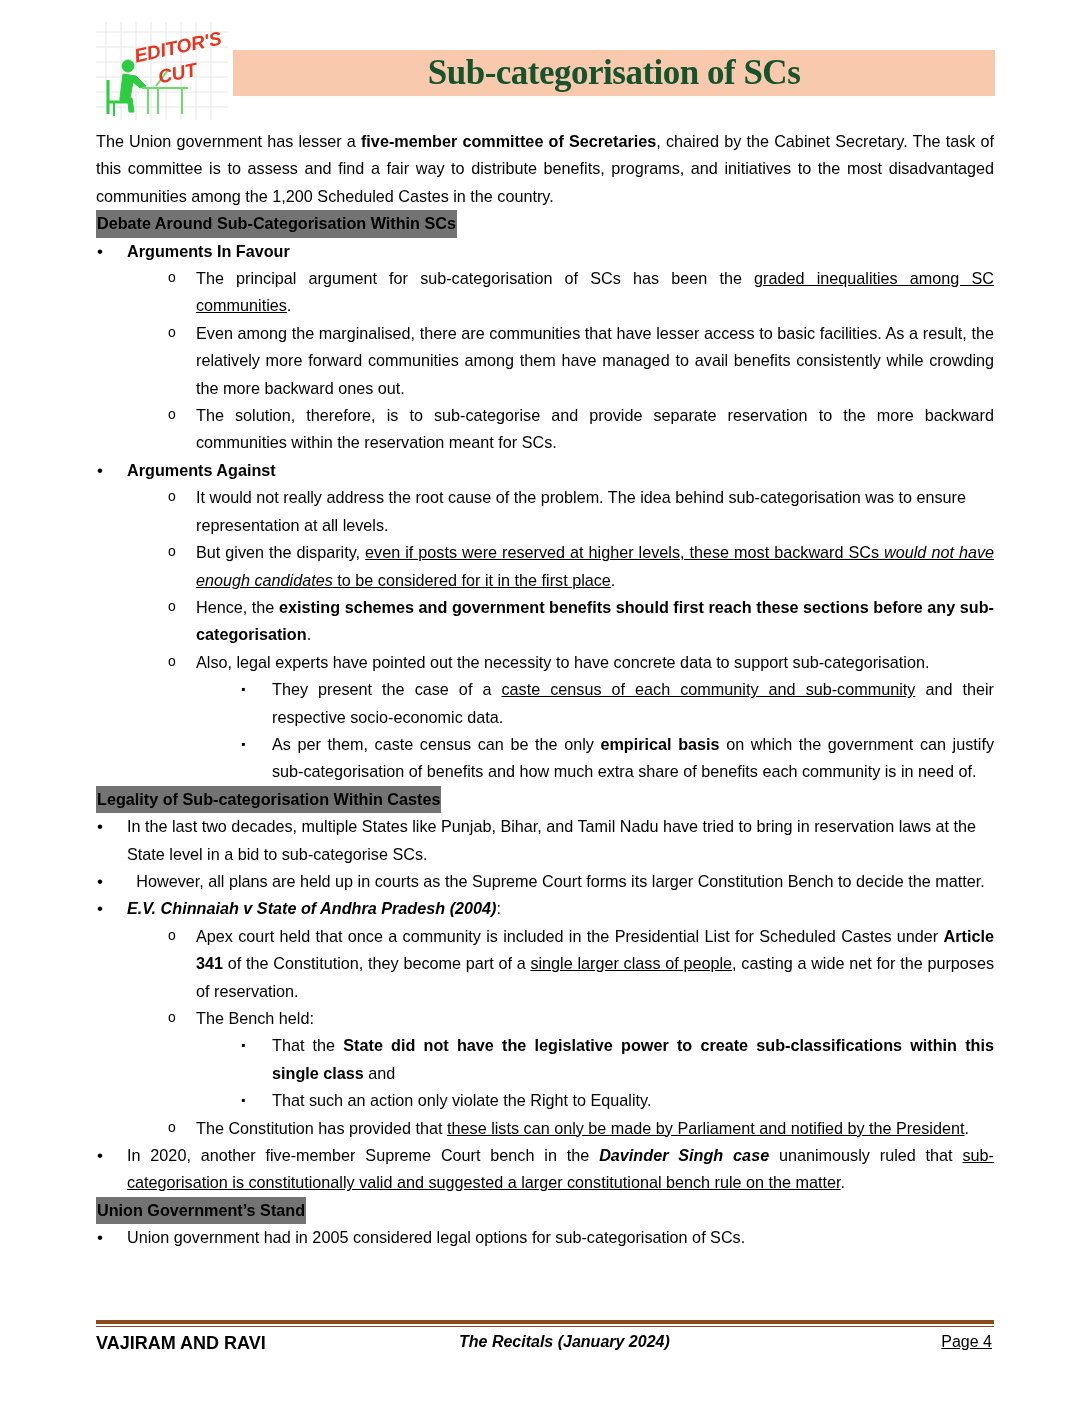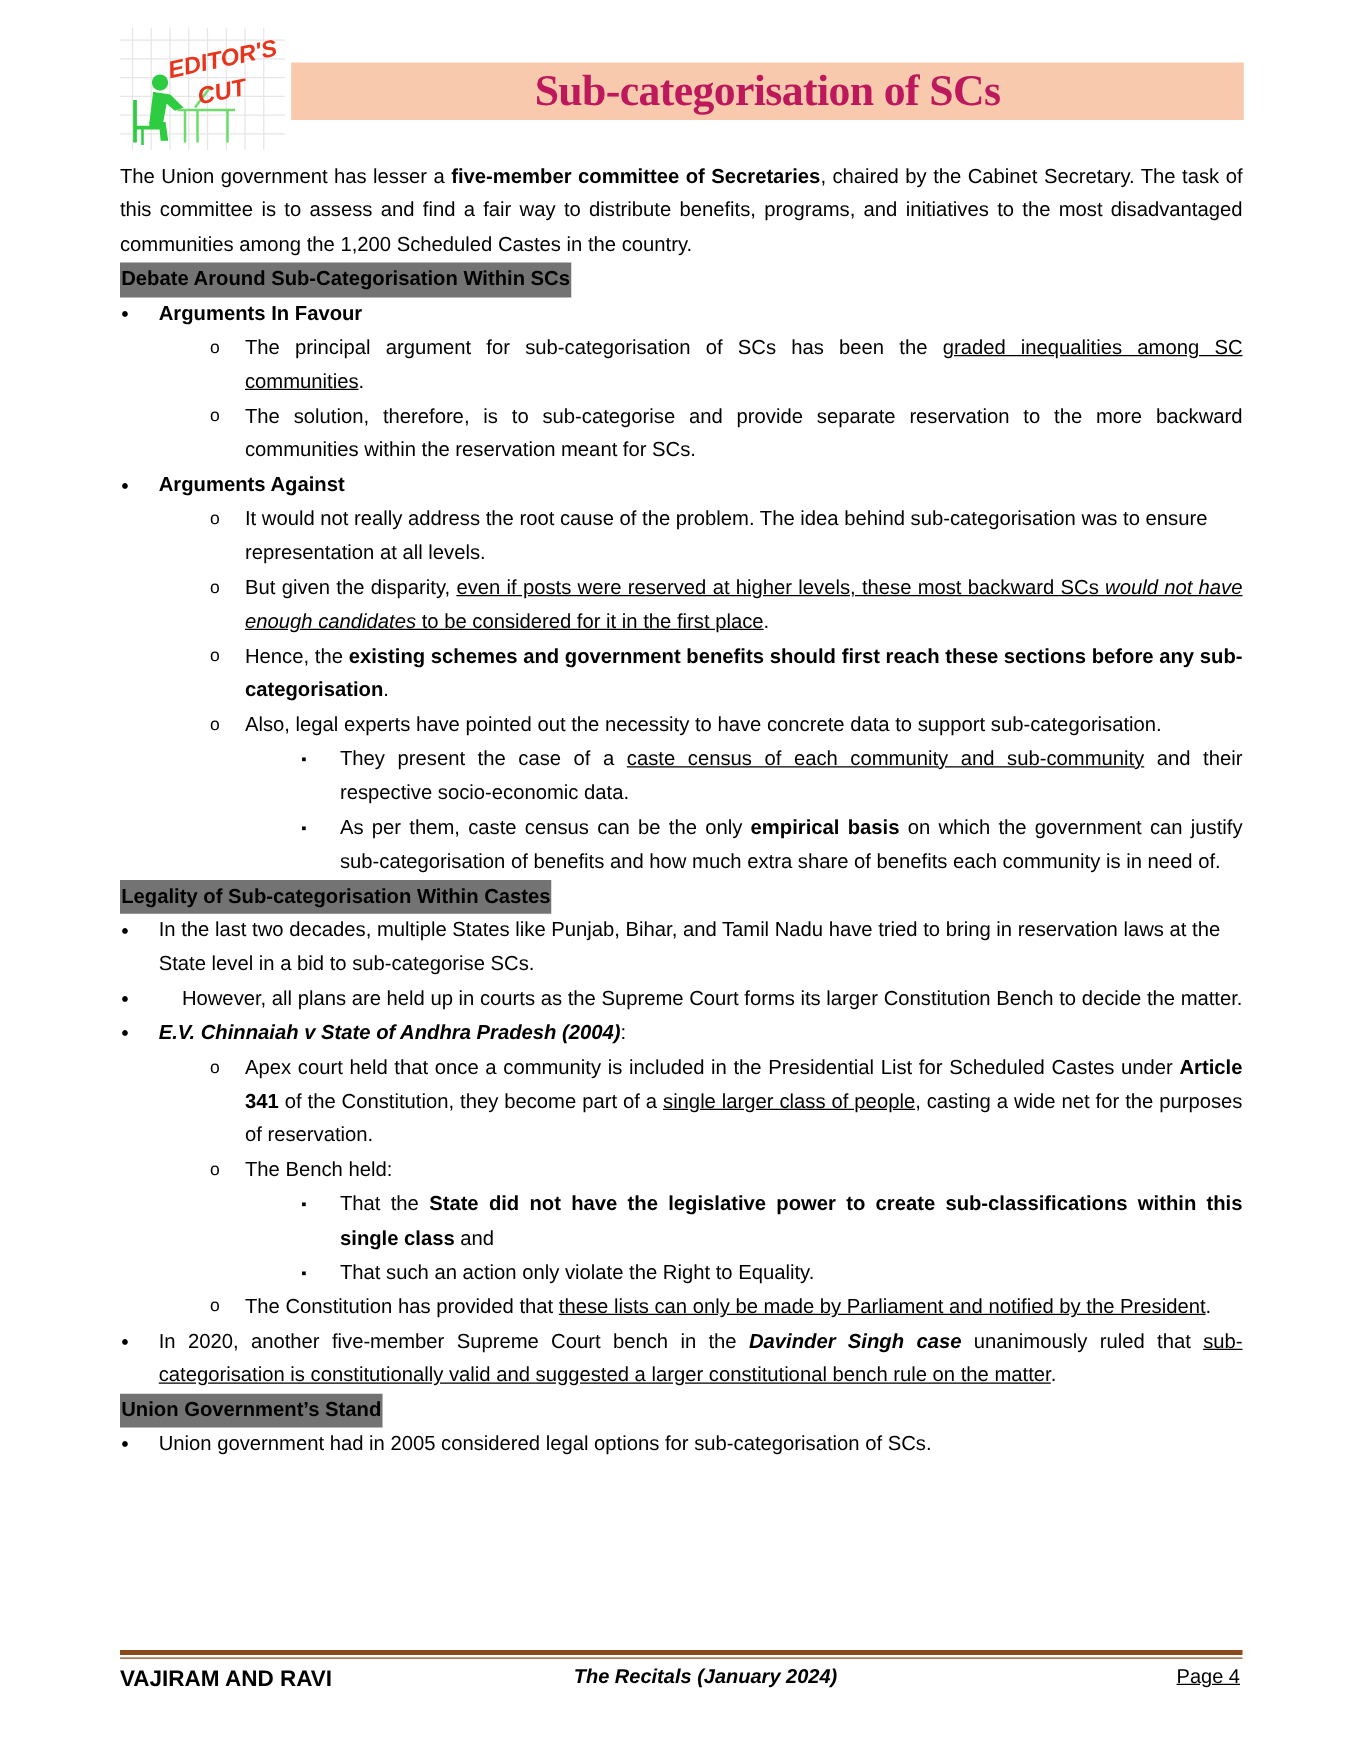--- a/index.html
+++ b/index.html
@@ -2,21 +2,21 @@
 <html><head>
 <meta charset="utf-8">
 <style>
   html, body { margin: 0; padding: 0; background: #ffffff; }
   body { width: 1089px; height: 1409px; position: relative; overflow: hidden;
          font-family: "Liberation Sans", sans-serif; color: #000; }
   .logo { position: absolute; left: 96px; top: 22px; width: 132px; height: 98px; }
   .title-bar { position: absolute; left: 233px; top: 50px; width: 762px; height: 46px;
                background: #f8c9ac; display: flex; align-items: center; justify-content: center; }
   .title-bar h1 { margin: 0; font-family: "Liberation Serif", serif; font-weight: bold;
-                  font-size: 35px; letter-spacing: -0.5px; color: #be185d; }
+                  font-size: 35px; letter-spacing: -0.5px; color: #14532d; }
   .content { position: absolute; left: 96px; top: 128px; width: 898px;
              font-size: 16.2px; line-height: 27.4px; }
   .content p { margin: 0; text-align: justify; }
   .section-head { display: inline-block; background: #737373; font-weight: bold; padding: 0 1px; }
   ul { margin: 0; padding: 0; list-style: none; }
   li { position: relative; text-align: justify; }
   .l1 > li { padding-left: 31px; }
   .l1 > li::before { content: "•"; position: absolute; left: 1px; top: 0; font-size: 17px; }
   .l2 > li { padding-left: 38px; margin-left: 31px; }
   .l2 > li::before { content: "o"; position: absolute; left: 10px; top: -1px; font-size: 14px; }
@@ -78,20 +78,21 @@
 </div>
 
 <div class="content">
   <p><span>The Union government has lesser a </span><b>five-member committee of Secretaries</b><span>, chaired by the Cabinet Secretary. The task of this committee is to assess and find a fair way to distribute benefits, programs, and initiatives to the most disadvantaged communities among the 1,200 Scheduled Castes in the country.</span></p>
 
   <div><span class="section-head">Debate Around Sub-Categorisation Within SCs</span></div>
   <ul class="l1">
     <li><b>Arguments In Favour</b>
       <ul class="l2">
         <li><span>The principal argument for sub-categorisation of SCs has been the </span><span class="u">graded inequalities among SC communities</span><span>.</span></li>
+        <li>Even among the marginalised, there are communities that have lesser access to basic facilities.  As a result, the relatively more forward communities among them have managed to avail benefits consistently while crowding the more backward ones out.</li>
         <li>The solution, therefore, is to sub-categorise and provide separate reservation to the more backward communities within the reservation meant for SCs.</li>
       </ul>
     </li>
     <li><b>Arguments Against</b>
       <ul class="l2">
         <li style="text-align:left">It would not really address the root cause of the problem.  The idea behind sub-categorisation was to ensure representation at all levels.</li>
         <li><span>But given the disparity, </span><span class="u"><span>even if posts were reserved at higher levels, these most backward SCs </span><i>would not have enough candidates</i><span> to be considered for it in the first place</span></span><span>.</span></li>
         <li><span>Hence, the </span><b>existing schemes and government benefits should first reach these sections before any sub-categorisation</b><span>.</span></li>
         <li><span>Also, legal experts have pointed out the necessity to have concrete data to support sub-categorisation.</span>
           <ul class="l3">
@@ -99,21 +100,21 @@
             <li><span>As per them, caste census can be the only </span><b>empirical basis</b><span> on which the government can justify sub-categorisation of benefits and how much extra share of benefits each community is in need of.</span></li>
           </ul>
         </li>
       </ul>
     </li>
   </ul>
 
   <div><span class="section-head">Legality of Sub-categorisation Within Castes</span></div>
   <ul class="l1">
     <li style="text-align:left">In the last two decades, multiple States like Punjab, Bihar, and Tamil Nadu have tried to bring in reservation laws at the State level in a bid to sub-categorise SCs.</li>
-    <li style="text-align:right">However, all plans are held up in courts as the Supreme Court forms its larger Constitution Bench to decide the matter.</li>
+    <li style="text-align:center">However, all plans are held up in courts as the Supreme Court forms its larger Constitution Bench to decide the matter.</li>
     <li><b><i>E.V. Chinnaiah v State of Andhra Pradesh (2004)</i></b><span>:</span>
       <ul class="l2">
         <li><span>Apex court held that once a community is included in the Presidential List for Scheduled Castes under </span><b>Article 341</b><span> of the Constitution, they become part of a </span><span class="u">single larger class of people</span><span>, casting a wide net  for the purposes of reservation.</span></li>
         <li><span>The Bench held:</span>
           <ul class="l3">
             <li><span>That the </span><b>State did not have the legislative power to create sub-classifications within this single class</b><span> and</span></li>
             <li>That such an action only violate the Right to Equality.</li>
           </ul>
         </li>
         <li><span>The Constitution has provided that </span><span class="u">these lists can only be made by Parliament and notified by the President</span><span>.</span></li>

